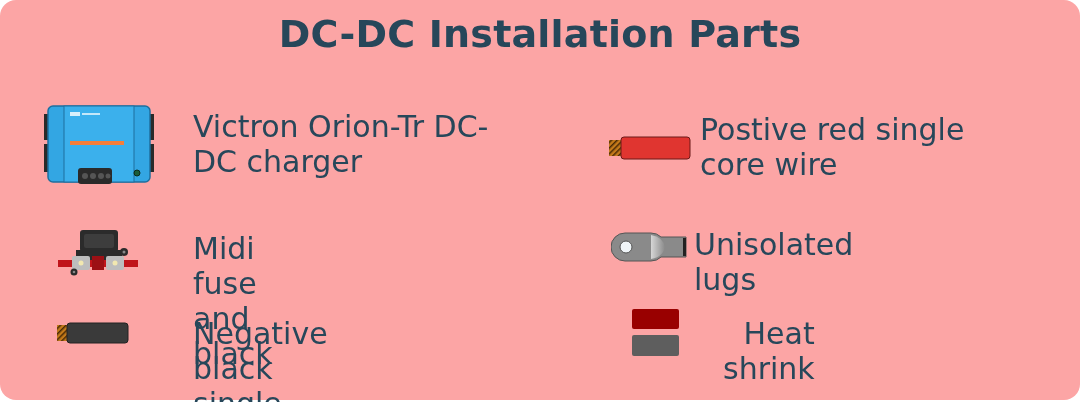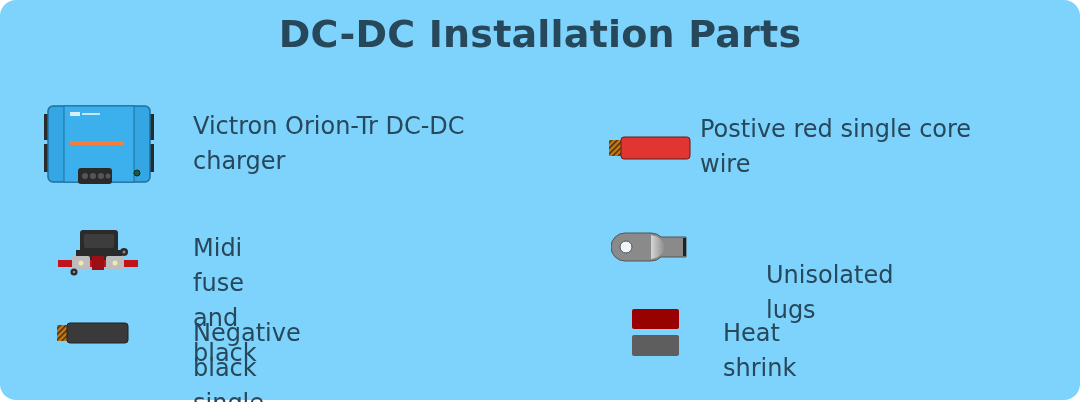--- a/index.html
+++ b/index.html
@@ -1,28 +1,28 @@
 <!DOCTYPE html>
 <html><head>
   <meta charset="utf-8">
   <style>
     html, body { margin: 0; padding: 0; background: #ffffff; }
     body { width: 1080px; height: 402px; overflow: hidden; position: relative; font-family: "DejaVu Sans", "Liberation Sans", sans-serif; }
     .card {
       position: absolute; left: 0; top: 0; width: 1080px; height: 400px;
-      background: #7dd3fc; border-radius: 16px;
+      background: #fca5a5; border-radius: 16px;
     }
     .title {
       position: absolute; left: 0; top: 12px; width: 1080px; text-align: center;
       font-size: 38px; font-weight: bold; color: #27475a; letter-spacing: 0.2px;
     }
     .item { position: absolute; }
     .icon { position: absolute; }
     .label {
-      position: absolute; font-size: 24px; color: #27475a; line-height: 35px;
+      position: absolute; font-size: 30px; color: #27475a; line-height: 35px;
       font-family: "DejaVu Sans", sans-serif;
     }
     svg { display: block; }
   </style>
 </head>
 <body>
 
 <div class="card">
 
   <div class="title">DC-DC Installation Parts</div>
@@ -111,26 +111,26 @@
             <stop offset="0" stop-color="#d6d6d6"></stop>
             <stop offset="1" stop-color="#8a8a8a"></stop>
           </linearGradient>
         </defs>
         <path d="M14 2 H40 Q46 2 50 6 H75 V26 H50 Q46 30 40 30 H14 A14 14 0 0 1 14 2 Z" fill="#8a8a8a" stroke="#555" stroke-width="1"></path>
         <path d="M40 4 Q52 6 54 16 Q52 26 40 28 Z" fill="url(#lugGrad)"></path>
         <rect x="72" y="7" width="3" height="18" fill="#222"></rect>
         <circle cx="15" cy="16" r="6" fill="#f0f5f8" stroke="#555" stroke-width="1"></circle>
       </svg>
     </div>
-    <div class="label" style="left:766px; top:227px;margin-top:31px;">Unisolated lugs</div>
+    <div class="label" style="left:694px; top:227px;">Unisolated lugs</div>
   </div>
 
   <div class="item">
     <div class="icon" style="left:632px; top:309px;">
       <svg width="48" height="48" viewBox="0 0 48 48">
         <rect x="0" y="0" width="47" height="20" rx="2" fill="#990000"></rect>
         <rect x="0" y="26" width="47" height="21" rx="2" fill="#5e5e5e"></rect>
       </svg>
     </div>
-    <div class="label" style="left:723px; top:316px;">Heat shrink</div>
+    <div class="label" style="left:723px; top:316px;text-align:right;">Heat shrink</div>
   </div>
 
 </div>
 
 </body></html>

